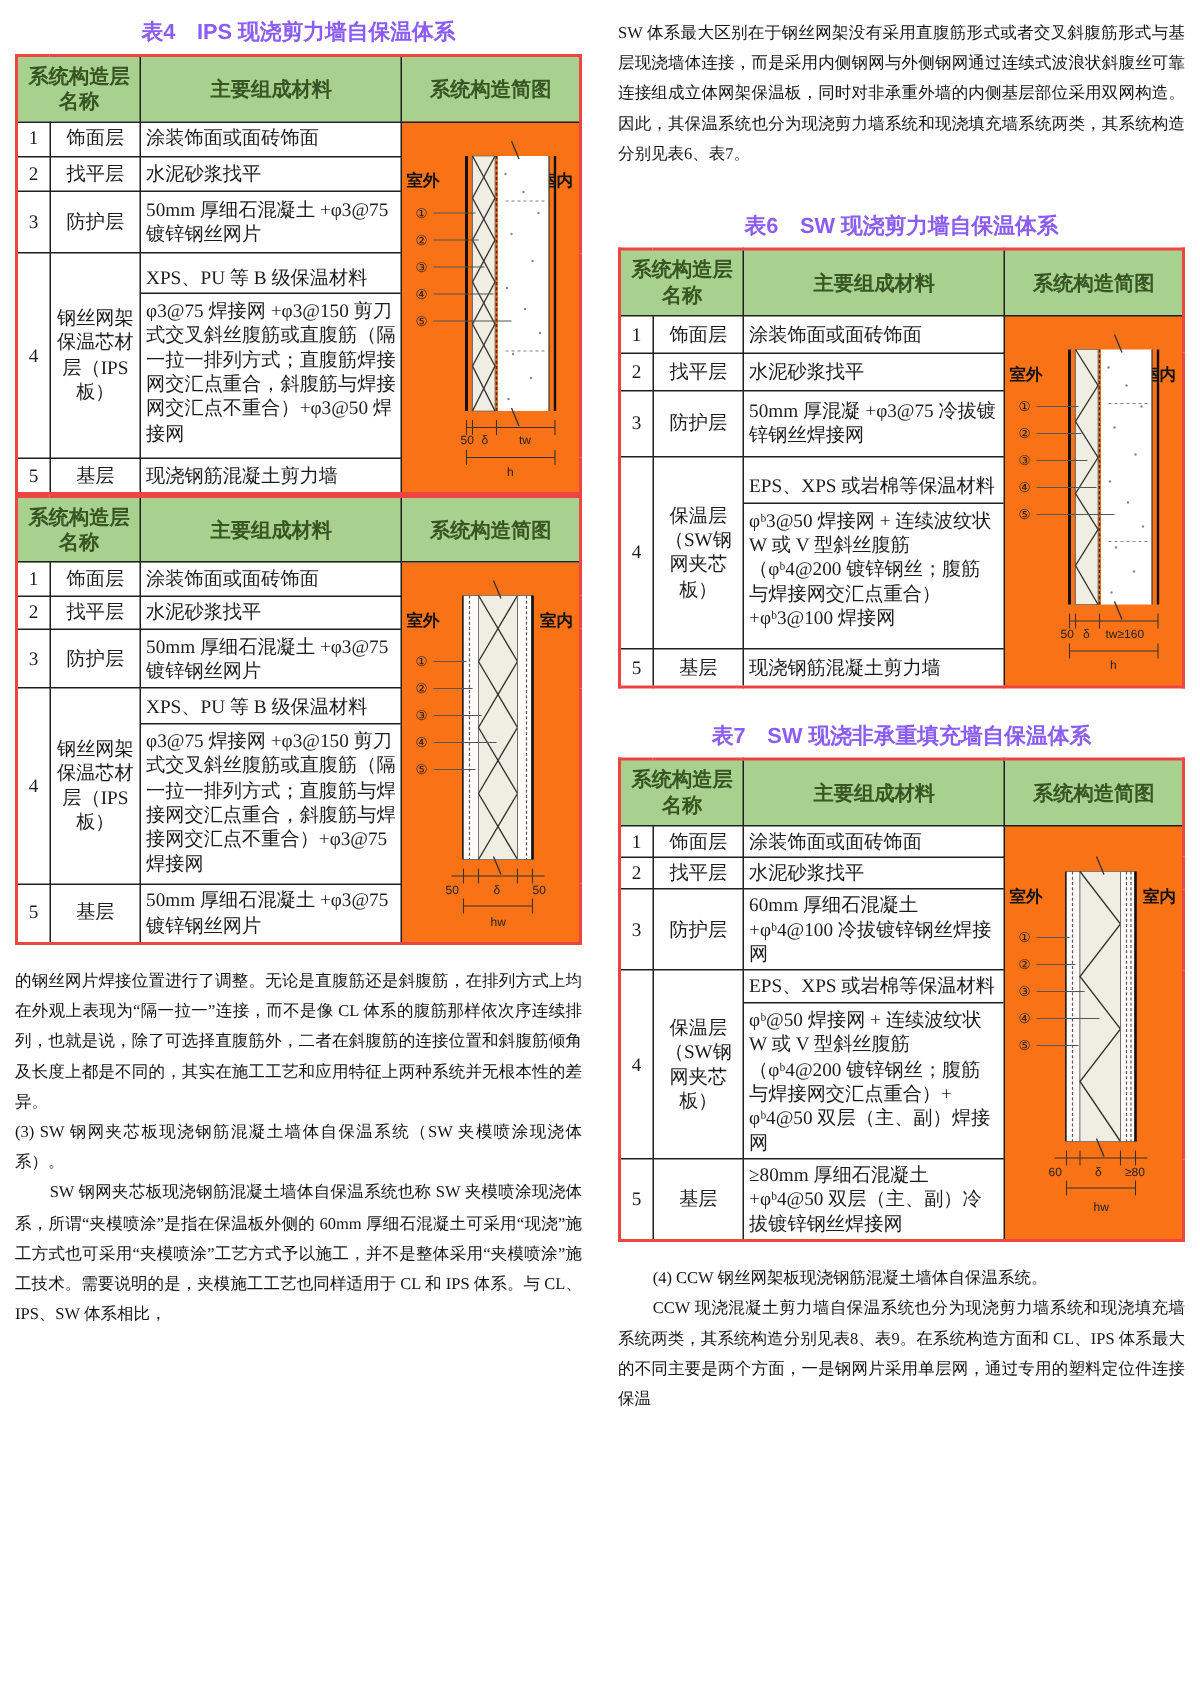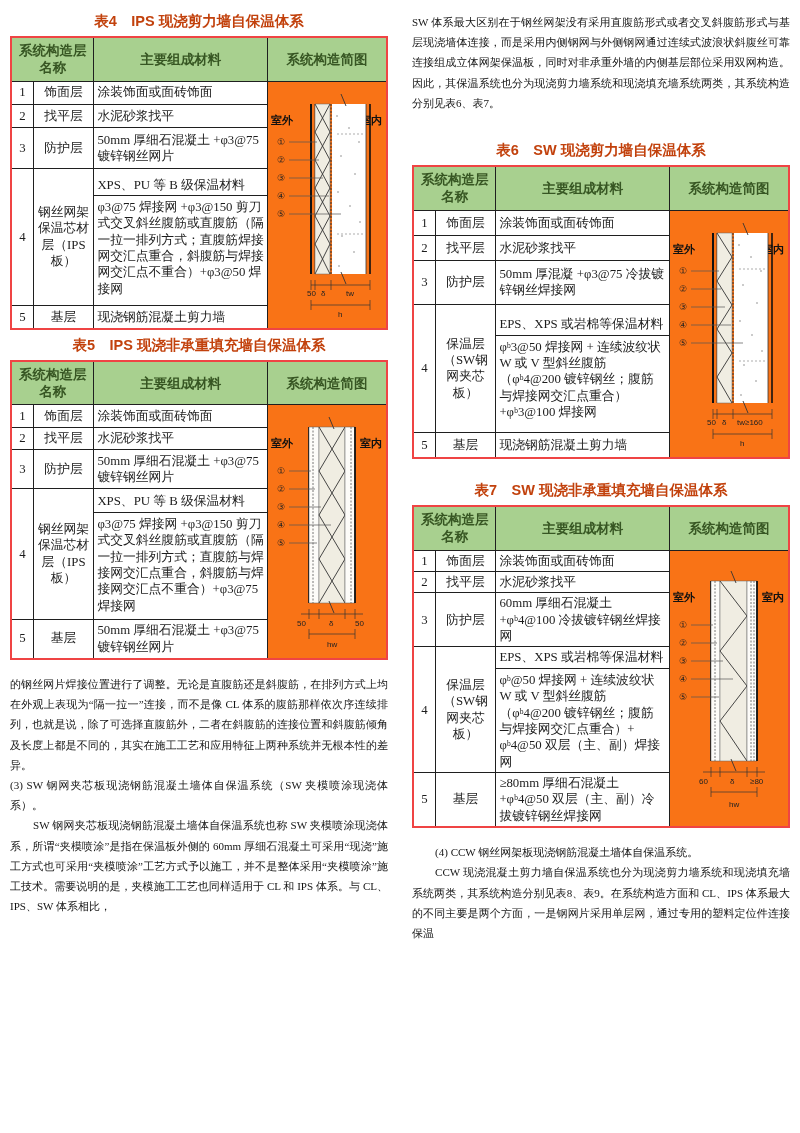--- a/index.html
+++ b/index.html
@@ -5,21 +5,21 @@
   html,body{margin:0;padding:0;background:#ffffff;}
   .page{
     width:800px;height:1133px;background:#fff;box-sizing:border-box;
     padding:6px 10px 0 10px;display:flex;gap:24px;
     font-family:"Liberation Serif", serif;color:#141414;overflow:hidden;
   }
   .col{width:378px;flex:0 0 378px;}
   .tbl-title{
     text-align:center;font-weight:bold;font-size:14.5px;
     font-family:"Liberation Sans", sans-serif;
-    margin:6px 0 5px 0;color:#c2410c;
+    margin:6px 0 5px 0;color:#8b5cf6;
   }
   table.sys{
     width:100%;border-collapse:collapse;table-layout:fixed;
     font-size:12.8px;line-height:1.28;color:#1c1c1c;
     border:2px solid #ef4444;
   }
   table.sys th{
     background:#a8d08f;color:#375623;font-weight:bold;font-size:13.5px;
     border:1.6px solid #1f1f1f;padding:4px 2px;text-align:center;
   }
@@ -158,21 +158,20 @@
         </td>
       </tr>
       <tr>
         <td class="no">5</td>
         <td class="layer">基层</td>
         <td>现浇钢筋混凝土剪力墙</td>
       </tr>
     </tbody>
       </table>
 
-    <div class="tbl-title">表5　IPS 现浇非承重填充墙自保温体系</div>
     <table class="sys">
       <colgroup>
           <col class="c-no">
           <col class="c-layer">
           <col class="c-mat">
           <col class="c-diag">
         </colgroup>
       <tbody>
           <tr>
         <th colspan="2">系统构造层名称</th>

